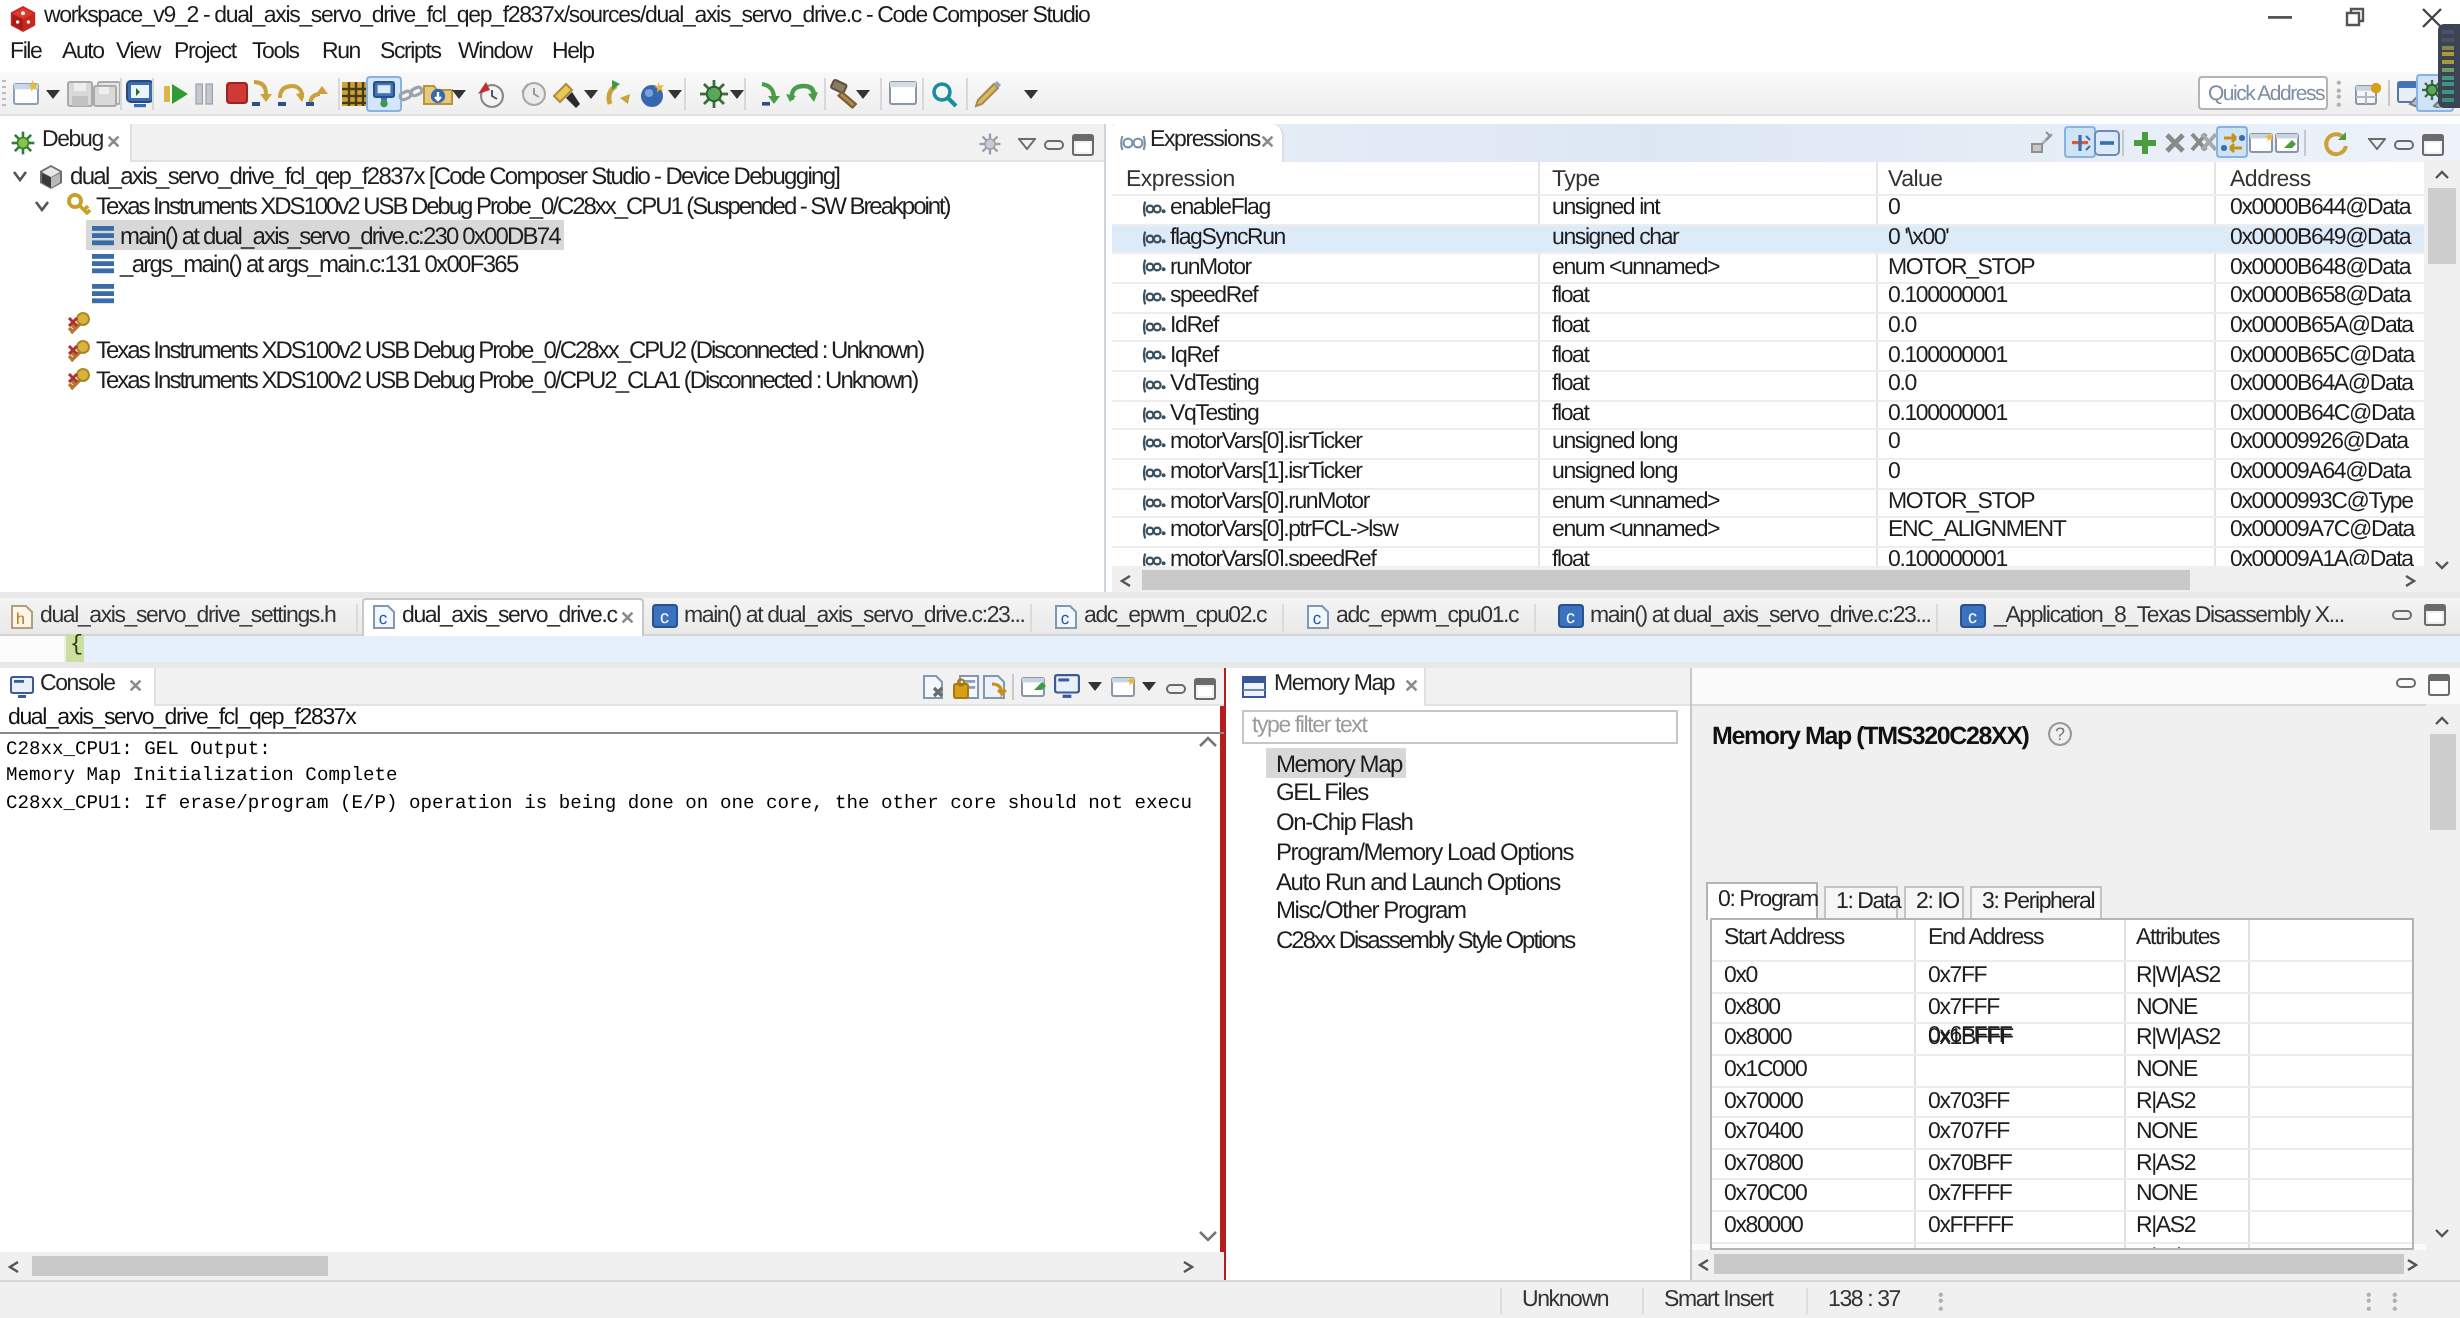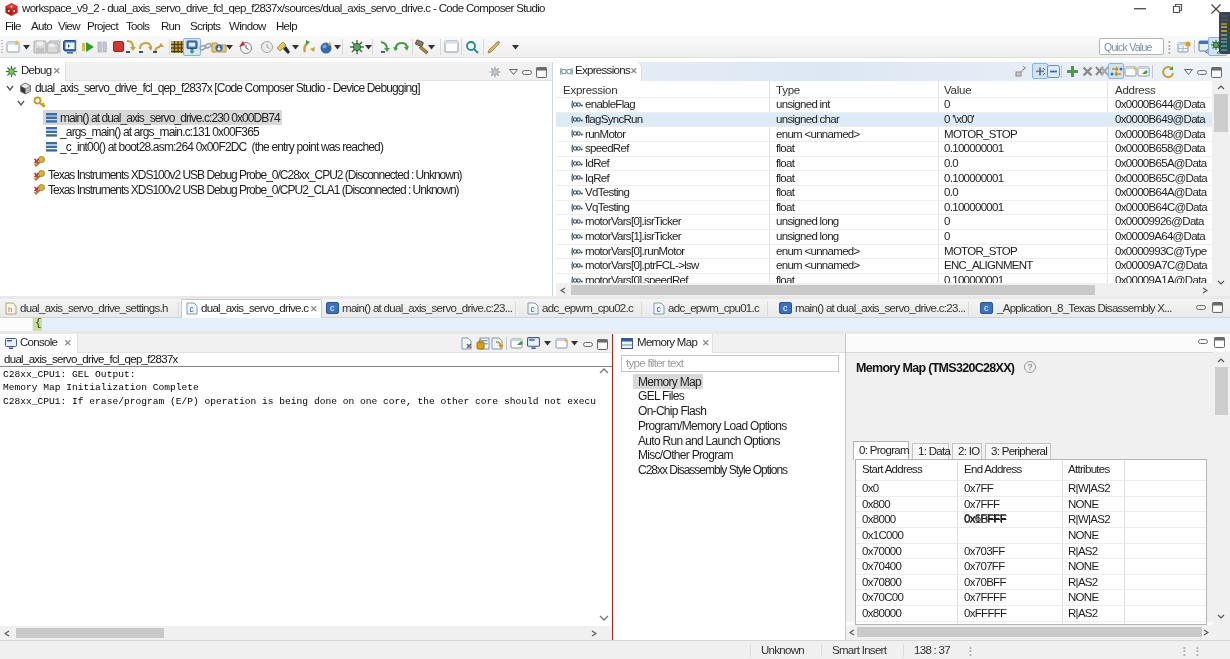--- a/index.html
+++ b/index.html
@@ -233,21 +233,21 @@
 
   <svg class="a" style="left:487px;top:4px" width="15" height="14" viewBox="0 0 15 14">
       <path d="M1 13 l3-1 8-8 -2-2 -8 8 Z" fill="#d8b868" stroke="#a8894a"></path>
       <path d="M10 2 l2 2 1.5-1.5 -2-2 Z" fill="#9aa4ae"></path>
     </svg>
   <svg class="a" style="left:512px;top:9px" width="7" height="5">
       <path d="M0 0 h7 L3.5 4.5 Z" fill="#333"></path>
     </svg>
 
   <div class="a" style="left:1099px;top:2px;width:65px;height:17px;background:#fff;border:1px solid #b4b4b4;border-radius:2px">
-    <div class="a" style="left:4px;top:2px;color:#7c8ea0;font-size:10.5px;letter-spacing:-0.75px;white-space:nowrap">Quick Value</div>
+    <div class="a" style="left:4px;top:2px;color:#7c8ea0;font-size:10.5px;letter-spacing:-0.75px;white-space:nowrap">Quick Address</div>
   </div>
   <div class="a" style="left:1168px;top:4px;color:#b0b0b0;font-size:8px;line-height:3.6px">•<br>•<br>•<br>•</div>
   <svg class="a" style="left:1177px;top:4px" width="14" height="14" viewBox="0 0 14 14">
       <rect x="1" y="3" width="10" height="9" rx="1" fill="#f4f6f8" stroke="#8a96a4"></rect>
       <rect x="1" y="3" width="10" height="2.4" fill="#c8d4e0"></rect>
       <line x1="6" y1="6" x2="6" y2="12" stroke="#b0b8c2"></line>
       <line x1="1" y1="8.5" x2="11" y2="8.5" stroke="#b0b8c2"></line>
       <circle cx="11" cy="4" r="2.6" fill="#d8a018"></circle>
     </svg>
   <div class="vline" style="left:1194px;top:4px;height:13px;background:#c8c8c8"></div>
@@ -331,20 +331,21 @@
         <path d="M6.5 6.8 L6.5 12 L11 9.2 L11 4.6 Z" fill="#b8b8b8"></path>
       </svg>
     <div class="a" style="letter-spacing:-0.85px;left:35px;top:0px">dual_axis_servo_drive_fcl_qep_f2837x [Code Composer Studio - Device Debugging]</div>
     <svg class="a" style="left:17px;top:19px" width="8" height="6" viewBox="0 0 8 6">
         <path d="M1 1 L4 5 L7 1" fill="none" stroke="#555" stroke-width="1.3"></path>
       </svg>
     <svg class="a" style="left:33px;top:15px" width="13" height="13" viewBox="0 0 13 13">
         <circle cx="4.5" cy="4.5" r="3" fill="none" stroke="#c8a028" stroke-width="2"></circle>
         <path d="M6.5 6.5 l4.5 4.5 M9 9 l2-2 M10.5 10.5 l1.5-1.5" stroke="#c8a028" stroke-width="1.8" fill="none"></path>
       </svg>
+    <div class="a" style="letter-spacing:-1.03px;left:48px;top:15px">Texas Instruments XDS100v2 USB Debug Probe_0/C28xx_CPU1 (Suspended - SW Breakpoint)</div>
     <div class="a" style="left:43px;top:29px;width:239px;height:15px;background:#d8d8d8"></div>
     <svg class="a" style="left:46px;top:32px" width="11" height="10" viewBox="0 0 11 10">
         <g fill="#3a6ca8">
           <rect x="0" y="0" width="11" height="2.4"></rect>
           <rect x="0" y="3.6" width="11" height="2.4"></rect>
           <rect x="0" y="7.2" width="11" height="2.4"></rect>
         </g>
       </svg>
     <div class="a" style="letter-spacing:-0.92px;left:60px;top:30px">main() at dual_axis_servo_drive.c:230 0x00DB74</div>
     <svg class="a" style="left:46px;top:46px" width="11" height="10" viewBox="0 0 11 10">
@@ -355,21 +356,20 @@
         </g>
       </svg>
     <div class="a" style="letter-spacing:-0.85px;left:60px;top:44px">_args_main() at args_main.c:131 0x00F365</div>
     <svg class="a" style="left:46px;top:61px" width="11" height="10" viewBox="0 0 11 10">
         <g fill="#3a6ca8">
           <rect x="0" y="0" width="11" height="2.4"></rect>
           <rect x="0" y="3.6" width="11" height="2.4"></rect>
           <rect x="0" y="7.2" width="11" height="2.4"></rect>
         </g>
       </svg>
-    <div class="a" style="letter-spacing:-0.82px;left:60px;top:59px">_c_int00() at boot28.asm:264 0x00F2DC&nbsp;&nbsp;(the entry point was reached)</div>
     <svg class="a" style="left:33px;top:74px" width="13" height="13" viewBox="0 0 13 13">
         <circle cx="8.5" cy="4.5" r="3" fill="#d8b23c" stroke="#a8861e"></circle>
         <path d="M7 7 l-4.5 4.5 M4.5 9 l-2-2 M3 10.5 l-1.5-1.5" stroke="#b8762e" stroke-width="1.6" fill="none"></path>
         <path d="M1.5 4 l4 4 M5.5 4 l-4 4" stroke="#b03030" stroke-width="1.5"></path>
       </svg>
     <svg class="a" style="left:33px;top:88px" width="13" height="13" viewBox="0 0 13 13">
         <circle cx="8.5" cy="4.5" r="3" fill="#d8b23c" stroke="#a8861e"></circle>
         <path d="M7 7 l-4.5 4.5 M4.5 9 l-2-2 M3 10.5 l-1.5-1.5" stroke="#b8762e" stroke-width="1.6" fill="none"></path>
         <path d="M1.5 4 l4 4 M5.5 4 l-4 4" stroke="#b03030" stroke-width="1.5"></path>
       </svg>
@@ -715,21 +715,21 @@
       <rect x="2" y="4.5" width="7" height="4.5" fill="#fff"></rect>
     </svg>
 </div>
 
 <div class="a" style="left:0;top:318px;width:1230px;height:13px;background:#e5f0fc">
   <div class="a" style="left:0;top:0;width:33px;height:13px;background:#fcfcfc;border-right:1px solid #eee"></div>
   <div class="a mm" style="left:33px;top:-1px;width:9px;height:14px;background:#ccdf9e;color:#2c3d12;font-size:11px;padding-left:2px">{</div>
 </div>
 <div class="a" style="left:0;top:331px;width:1230px;height:3px;background:#e8e8e8"></div>
 
-<div class="a" id="console" style="left:0;top:334px;width:613px;height:306px;background:#fff;border-right:1px solid #b91c1c">
+<div class="a" id="console" style="left:0;top:334px;width:613px;height:306px;background:#fff;border-right:3px solid #b91c1c">
   <div class="a" style="left:0;top:0;width:612px;height:19px;background:#f1f1f1;border-bottom:1px solid #e2e2e2"></div>
   <div class="a" style="left:0;top:0;width:78px;height:19px;background:#fff;border-right:1px solid #e0e0e0"></div>
   <svg class="a" style="left:5px;top:4px" width="12" height="11" viewBox="0 0 12 11">
     <rect x="0.5" y="0.5" width="11" height="8" rx="1" fill="#e8f0fa" stroke="#3c5a96" stroke-width="1"></rect>
     <rect x="2" y="2" width="5" height="1.4" fill="#3c5a96"></rect>
       <rect x="4" y="9.5" width="4" height="1.5" fill="#3c5a96"></rect>
   </svg>
   <div class="a ls" style="left:20px;top:2px;color:#222">Console</div>
   <div class="a tab-close" style="left:64px;top:4px">✕</div>
   <div id="consoleicons" style="position:absolute;left:458px;top:0;width:150px;height:19px">

